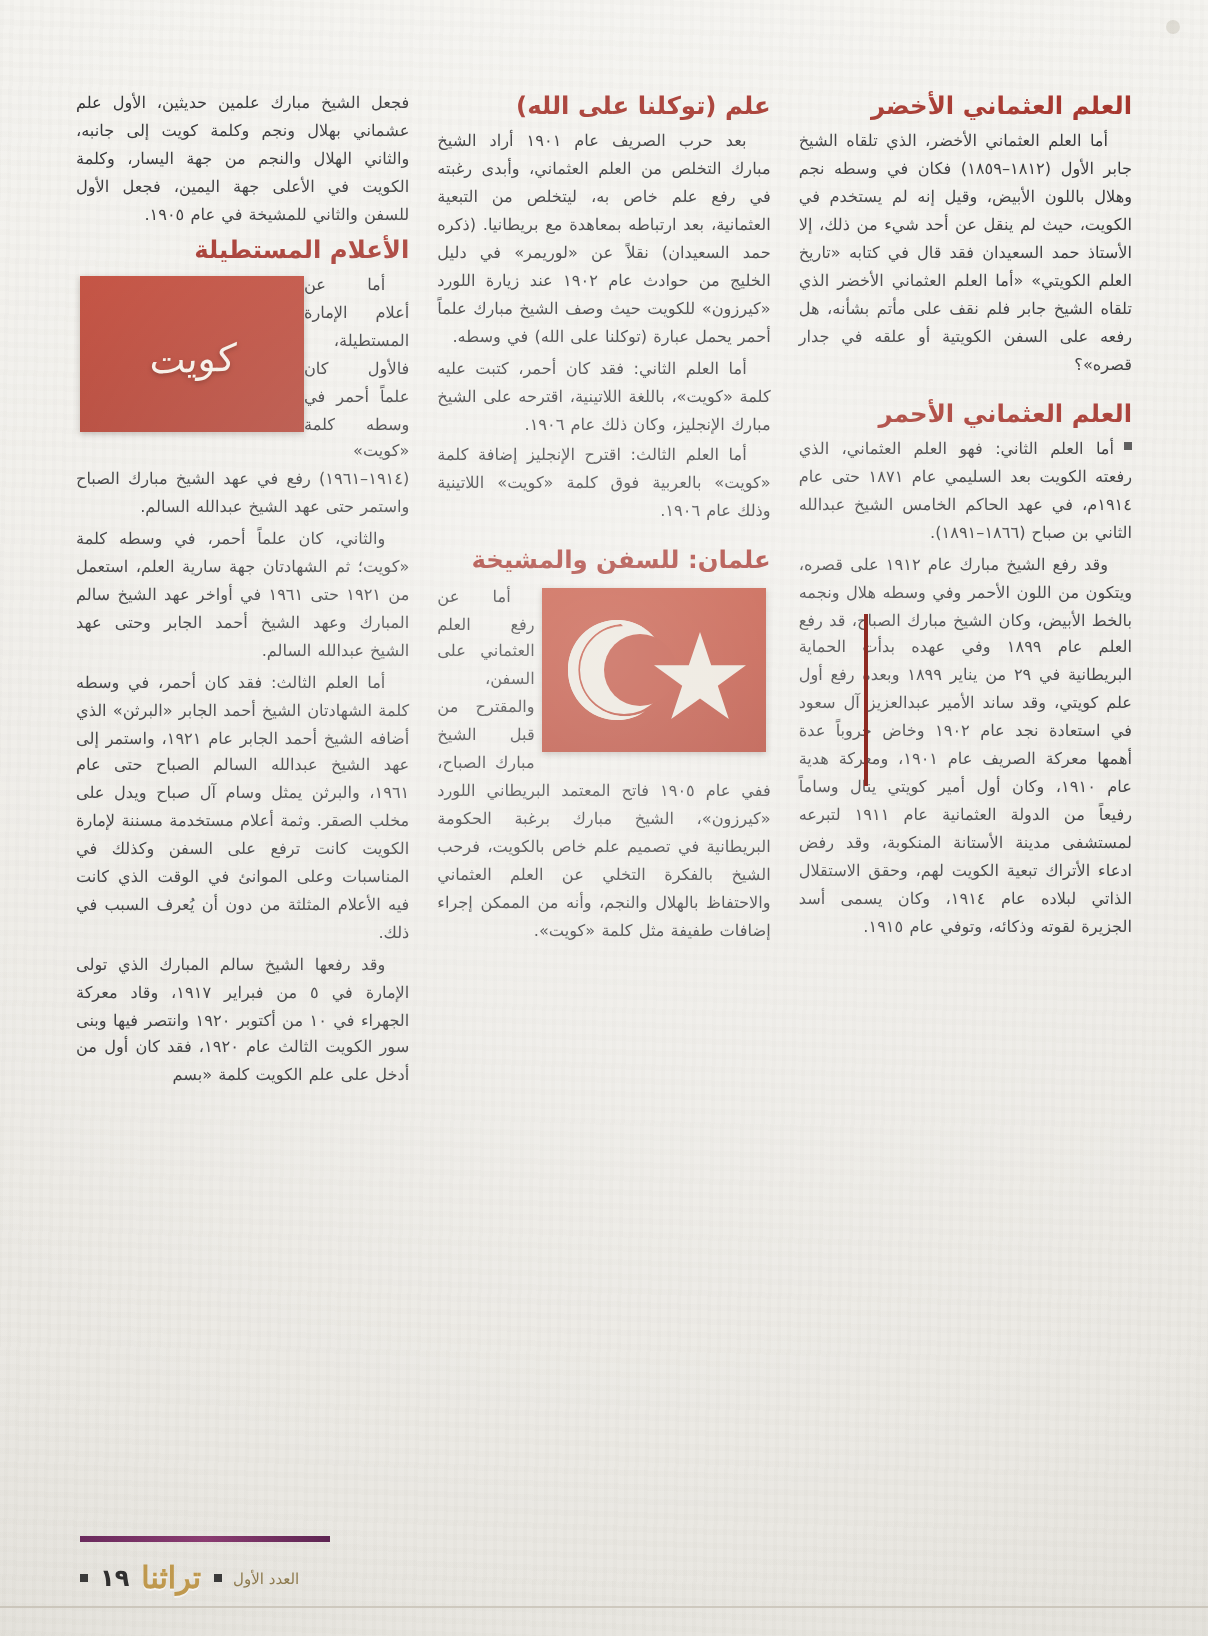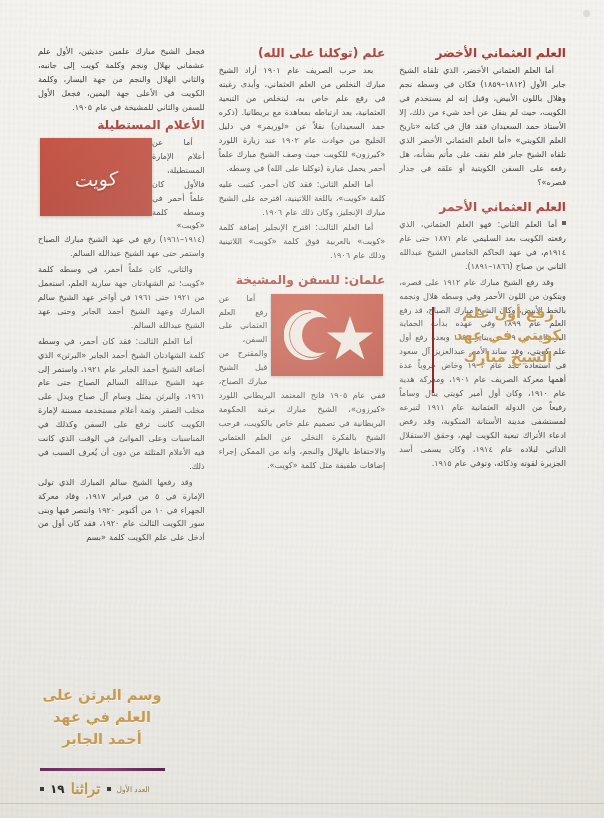--- a/index.html
+++ b/index.html
@@ -165,21 +165,20 @@
       <h2 class="sec">العلم العثماني الأخضر</h2>
       <p class="body ind">أما العلم العثماني الأخضر، الذي تلقاه الشيخ جابر الأول (١٨١٢–١٨٥٩) فكان في وسطه نجم وهلال باللون الأبيض، وقيل إنه لم يستخدم في الكويت، حيث لم ينقل عن أحد شيء من ذلك، إلا الأستاذ حمد السعيدان فقد قال في كتابه «تاريخ العلم الكويتي» «أما العلم العثماني الأخضر الذي تلقاه الشيخ جابر فلم نقف على مأتم بشأنه، هل رفعه على السفن الكويتية أو علقه في جدار قصره»؟</p>
 
       <h2 class="sec mt">العلم العثماني الأحمر</h2>
       <p class="body">
         <span class="bullet"></span><span>أما العلم الثاني: فهو العلم العثماني، الذي رفعته الكويت بعد السليمي عام ١٨٧١ حتى عام ١٩١٤م، في عهد الحاكم الخامس الشيخ عبدالله الثاني بن صباح (١٨٦٦–١٨٩١).</span>
       </p>
       <p class="body ind">وقد رفع الشيخ مبارك عام ١٩١٢ على قصره، ويتكون من اللون الأحمر وفي وسطه هلال ونجمه بالخط الأبيض، وكان الشيخ مبارك الصباح، قد رفع العلم عام ١٨٩٩ وفي عهده بدأت الحماية البريطانية في ٢٩ من يناير ١٨٩٩ وبعده رفع أول علم كويتي، وقد ساند الأمير عبدالعزيز آل سعود في استعادة نجد عام ١٩٠٢ وخاض حروباً عدة أهمها معركة الصريف عام ١٩٠١، ومعركة هدية عام ١٩١٠، وكان أول أمير كويتي ينال وساماً رفيعاً من الدولة العثمانية عام ١٩١١ لتبرعه لمستشفى مدينة الأستانة المنكوبة، وقد رفض ادعاء الأتراك تبعية الكويت لهم، وحقق الاستقلال الذاتي لبلاده عام ١٩١٤، وكان يسمى أسد الجزيرة لقوته وذكائه، وتوفي عام ١٩١٥.</p>
 
       <div class="pq-rule"></div>
-      <div class="pq pq-right">رفع أول علم كويتي في عهد الشيخ مبارك</div>
     </div>
 
     <div class="col">
       <h2 class="sec">علم (توكلنا على الله)</h2>
       <p class="body ind">بعد حرب الصريف عام ١٩٠١ أراد الشيخ مبارك التخلص من العلم العثماني، وأبدى رغبته في رفع علم خاص به، ليتخلص من التبعية العثمانية، بعد ارتباطه بمعاهدة مع بريطانيا. (ذكره حمد السعيدان) نقلاً عن «لوريمر» في دليل الخليج من حوادث عام ١٩٠٢ عند زيارة اللورد «كيرزون» للكويت حيث وصف الشيخ مبارك علماً أحمر يحمل عبارة (توكلنا على الله) في وسطه.</p>
       <p class="body ind">أما العلم الثاني: فقد كان أحمر، كتبت عليه كلمة «كويت»، باللغة اللاتينية، اقترحه على الشيخ مبارك الإنجليز، وكان ذلك عام ١٩٠٦.</p>
       <p class="body ind">أما العلم الثالث: اقترح الإنجليز إضافة كلمة «كويت» بالعربية فوق كلمة «كويت» اللاتينية وذلك عام ١٩٠٦.</p>
 
       <h2 class="sec mt">علمان: للسفن والمشيخة</h2>
 
@@ -206,21 +205,20 @@
 
       <div class="flag flag-red">
         <span class="script">كويت</span>
       </div>
 
       <p class="body ind">أما عن أعلام الإمارة المستطيلة، فالأول كان علماً أحمر في وسطه كلمة «كويت» (١٩١٤–١٩٦١) رفع في عهد الشيخ مبارك الصباح واستمر حتى عهد الشيخ عبدالله السالم.</p>
       <p class="body ind">والثاني، كان علماً أحمر، في وسطه كلمة «كويت؛ ثم الشهادتان جهة سارية العلم، استعمل من ١٩٢١ حتى ١٩٦١ في أواخر عهد الشيخ سالم المبارك وعهد الشيخ أحمد الجابر وحتى عهد الشيخ عبدالله السالم.</p>
       <p class="body ind">أما العلم الثالث: فقد كان أحمر، في وسطه كلمة الشهادتان الشيخ أحمد الجابر «البرثن» الذي أضافه الشيخ أحمد الجابر عام ١٩٢١، واستمر إلى عهد الشيخ عبدالله السالم الصباح حتى عام ١٩٦١، والبرثن يمثل وسام آل صباح ويدل على مخلب الصقر. وثمة أعلام مستخدمة مسننة لإمارة الكويت كانت ترفع على السفن وكذلك في المناسبات وعلى الموانئ في الوقت الذي كانت فيه الأعلام المثلثة من دون أن يُعرف السبب في ذلك.</p>
       <p class="body ind">وقد رفعها الشيخ سالم المبارك الذي تولى الإمارة في ٥ من فبراير ١٩١٧، وقاد معركة الجهراء في ١٠ من أكتوبر ١٩٢٠ وانتصر فيها وبنى سور الكويت الثالث عام ١٩٢٠، فقد كان أول من أدخل على علم الكويت كلمة «بسم</p>
 
-      <div class="pq pq-left">وسم البرثن على العلم في عهد أحمد الجابر</div>
     </div>
   </div>
 
   <div class="footer">
     <div class="foot-rule"></div>
     <div class="foot-inner">
       <span class="foot-issue">العدد الأول</span>
       <span class="foot-sq"></span>
       <span class="foot-brand">تراثنا</span>
       <span class="foot-page">١٩</span>

